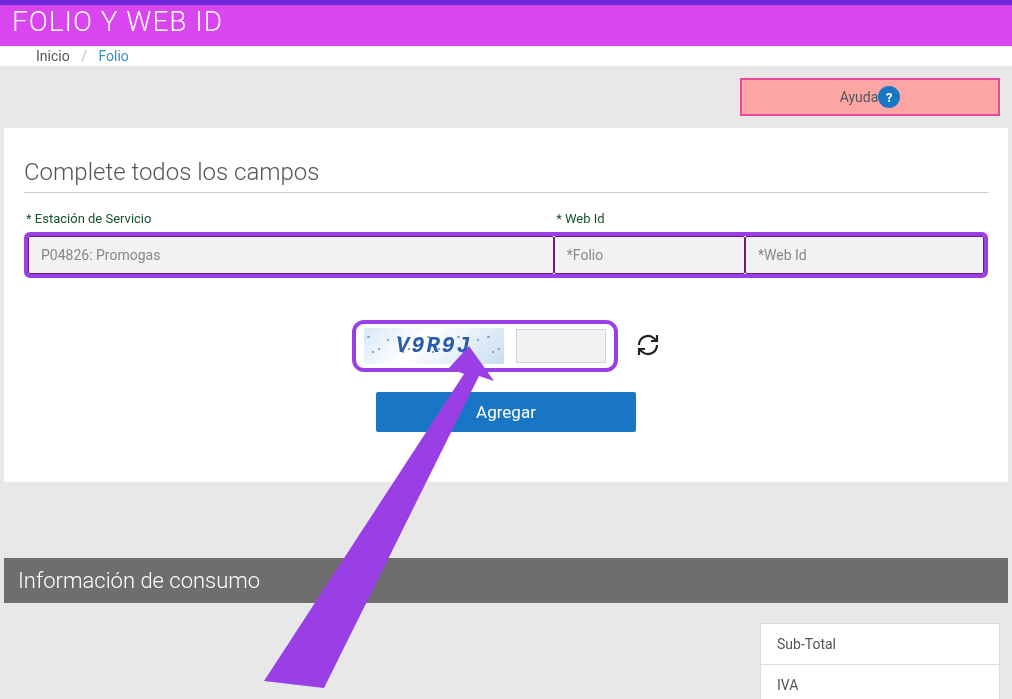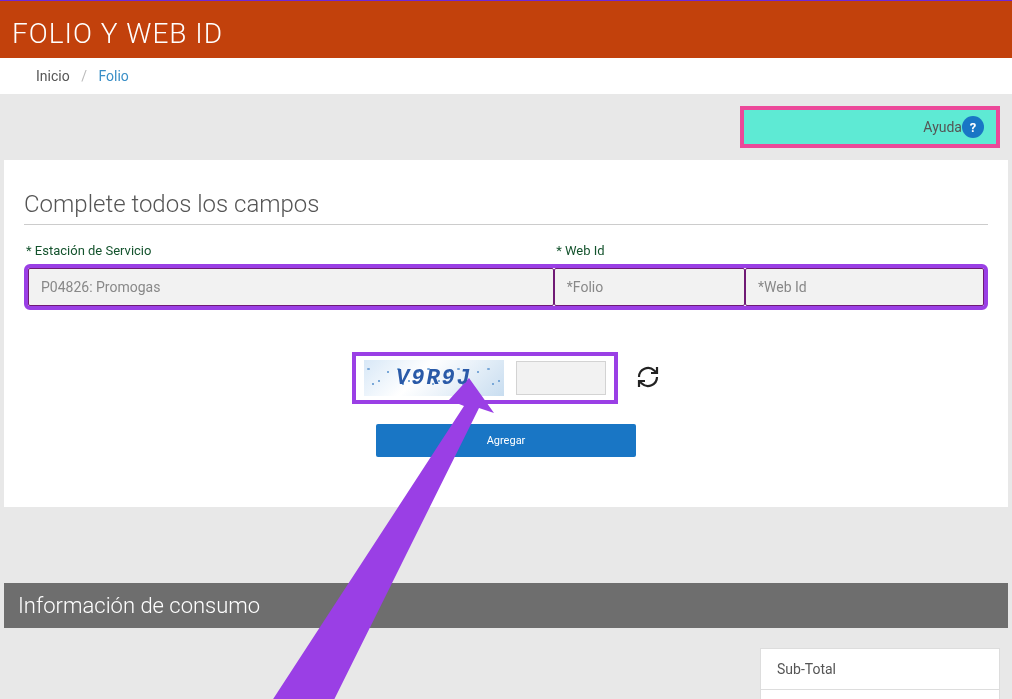--- a/index.html
+++ b/index.html
@@ -3,48 +3,48 @@
   <meta charset="utf-8">
   <style>
     * { margin: 0; padding: 0; box-sizing: border-box; }
     body {
       font-family: -apple-system, BlinkMacSystemFont, "Segoe UI", Roboto, "Helvetica Neue", Arial, sans-serif;
       background: #e8e8e8;
       color: #444;
       font-size: 14px;
     }
     .header-bar {
-      background: #c2410c;
-      color: #fff;
-      padding: 16px 12px 8px 12px;
+      background: #d946ef;
+      color: #fff;
+      padding: 0 12px 8px 12px;
       font-size: 28px;
       font-weight: 300;
       letter-spacing: 1px;
-      border-top: 1px solid #6d28d9;
+      border-top: 5px solid #6d28d9;
     }
     .breadcrumb-row {
       background: #fff;
-      padding: 10px 36px;
+      padding: 2px 36px;
       font-size: 14px;
       color: #555;
     }
     .breadcrumb-row a { color: #3a8fc7; text-decoration: none; }
     .breadcrumb-sep { color: #bbb; margin: 0 8px; }
     .page-wrap { padding: 0 4px; }
     .help-row {
       display: flex;
       justify-content: flex-end;
       padding: 12px 8px 12px 0;
     }
     .help-box {
-      background: #5eead4;
-      border: 4px solid #ec4899;
-      display: flex;
-      align-items: center;
-      justify-content: flex-end;
+      background: #fca5a5;
+      border: 2px solid #ec4899;
+      display: flex;
+      align-items: center;
+      justify-content: center;
       padding: 6px 12px;
       width: 260px;
       color: #555;
     }
     .help-circle {
       background: #1976c5;
       color: #fff;
       width: 22px;
       height: 22px;
       border-radius: 50%;
@@ -99,21 +99,21 @@
     .input-box::placeholder { color: #888; }
     .captcha-row {
       display: flex;
       justify-content: center;
       align-items: center;
       margin-top: 42px;
       gap: 18px;
     }
     .captcha-highlight {
       border: 4px solid #9a3fe5;
-      border-radius: 0;
+      border-radius: 12px;
       display: flex;
       align-items: center;
       padding: 4px 8px;
       gap: 12px;
       background: #fff;
     }
     .captcha-img {
       width: 140px;
       height: 36px;
       background: linear-gradient(135deg, #d8e8f7 0%, #fff 40%, #c8ddf0 100%);
@@ -159,21 +159,21 @@
       display: flex;
       justify-content: center;
       margin-top: 20px;
     }
     .btn-primary {
       background: #1976c5;
       color: #fff;
       border: none;
       padding: 10px 16px;
       width: 260px;
-      font-size: 11px;
+      font-size: 17px;
       cursor: pointer;
       border-radius: 2px;
       font-family: inherit;
     }
     .section-bar {
       background: #6e6e6e;
       color: #fff;
       font-size: 22px;
       font-weight: 300;
       padding: 10px 14px;

